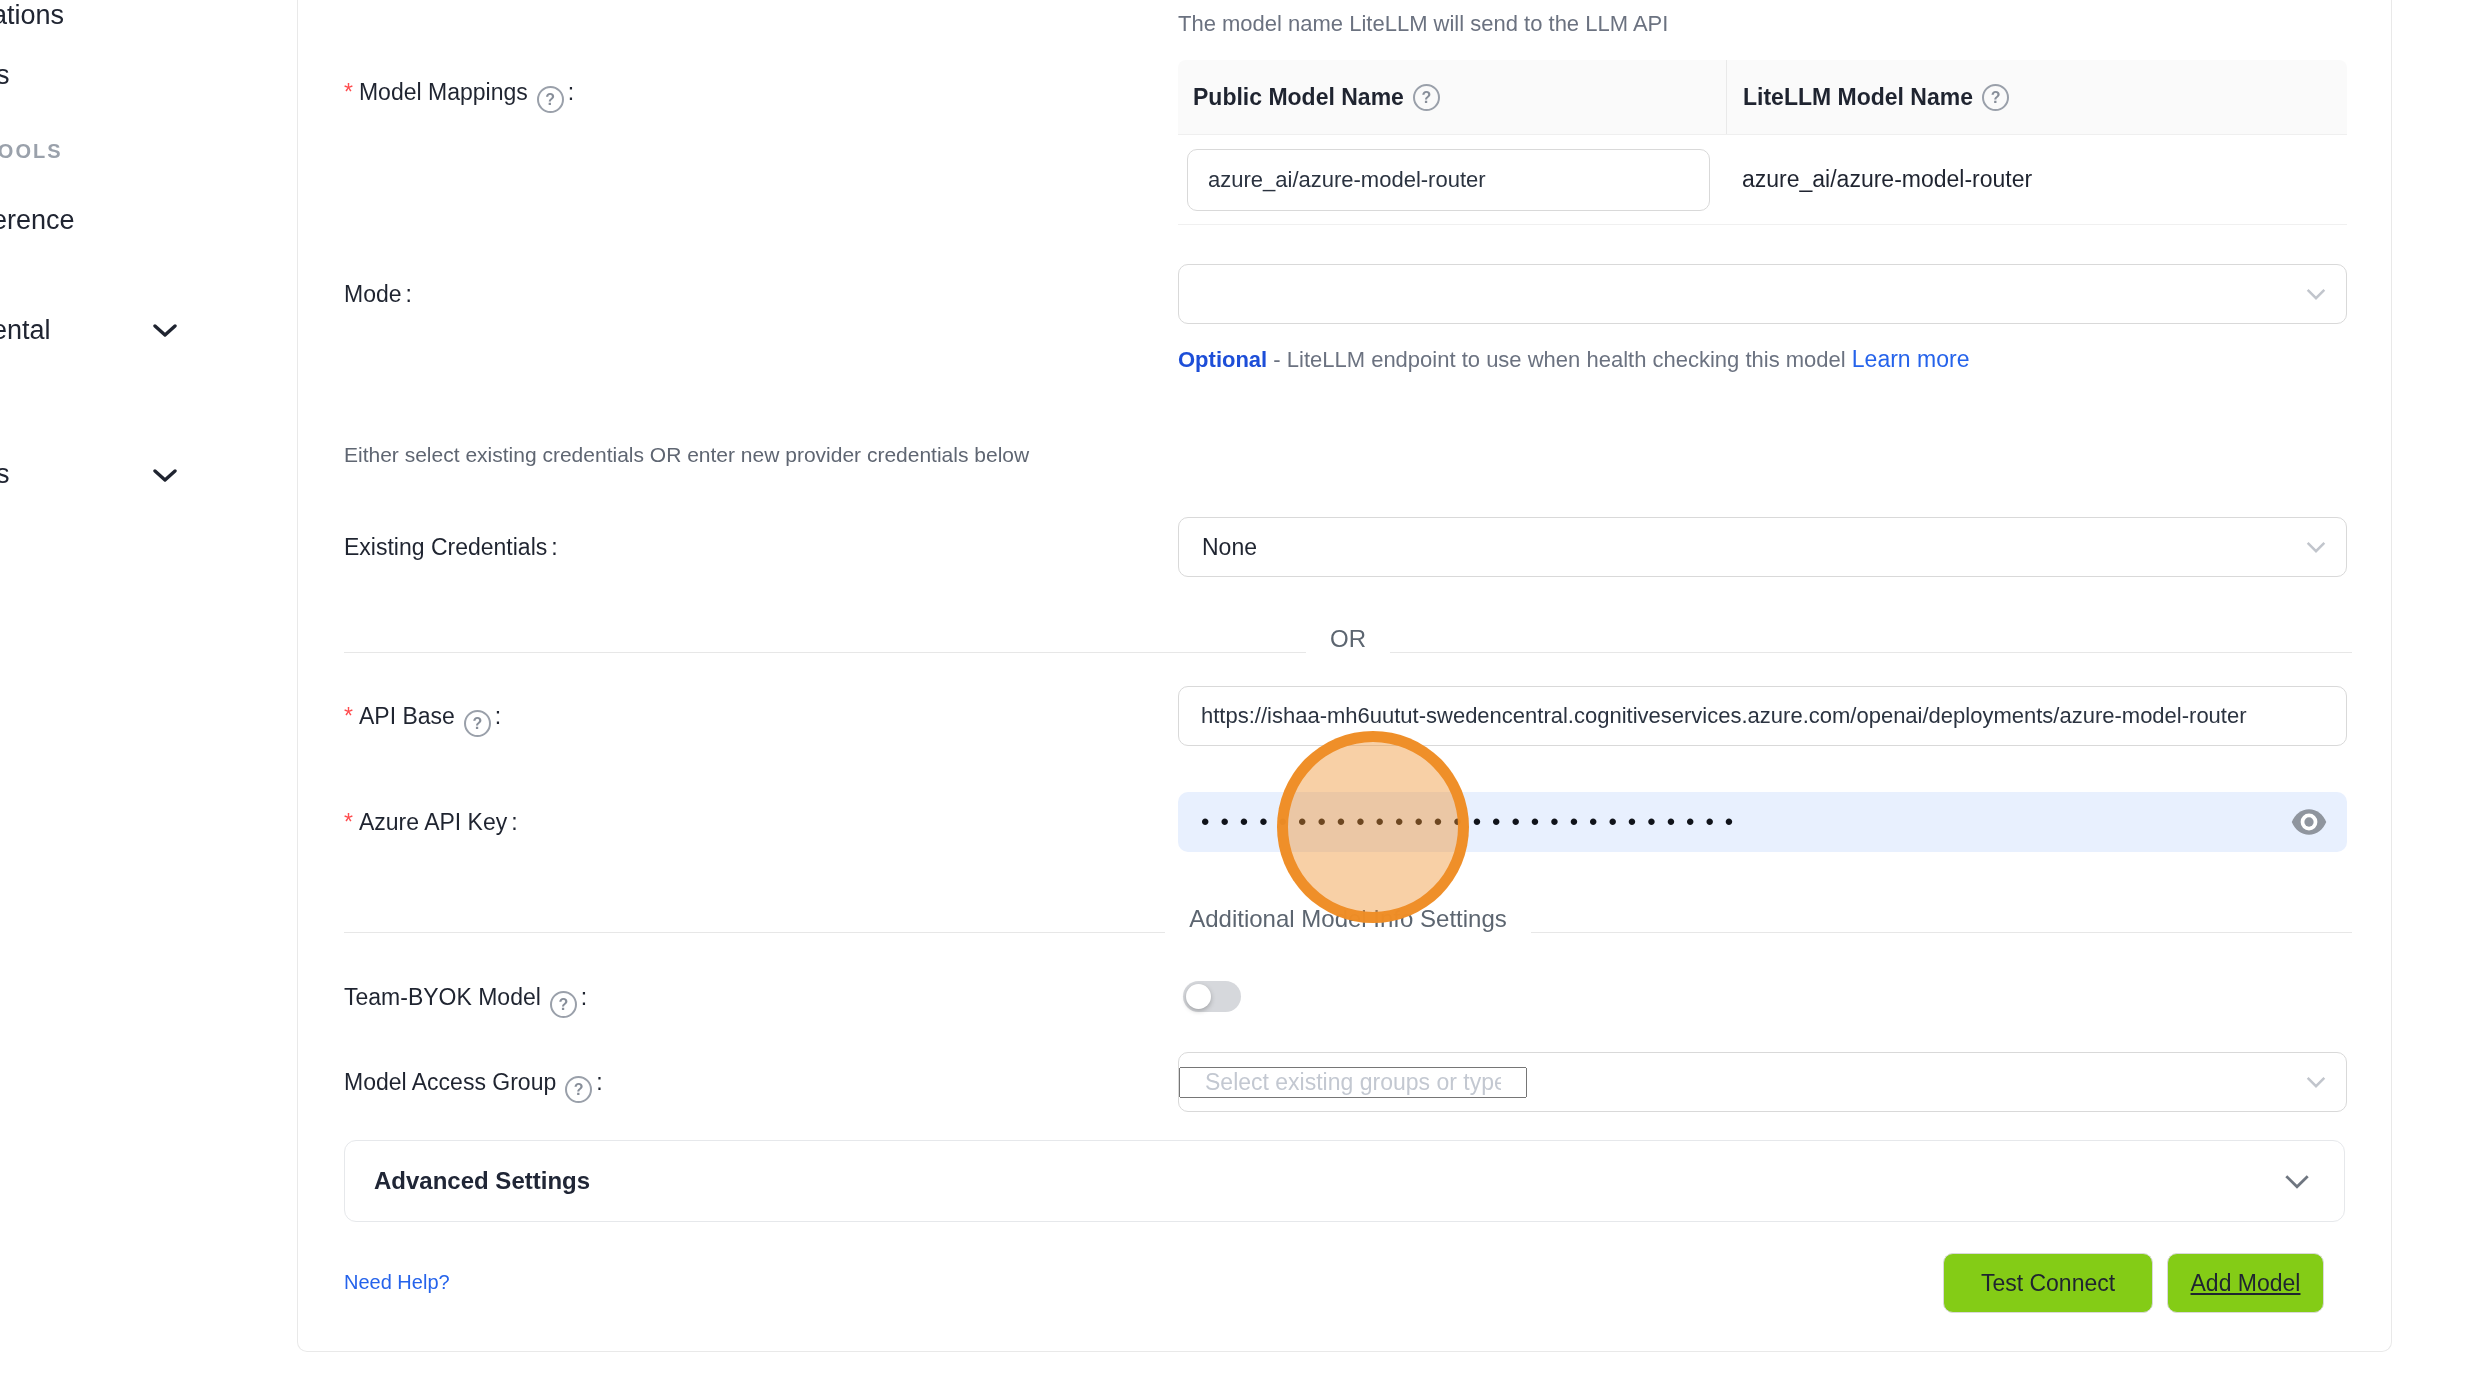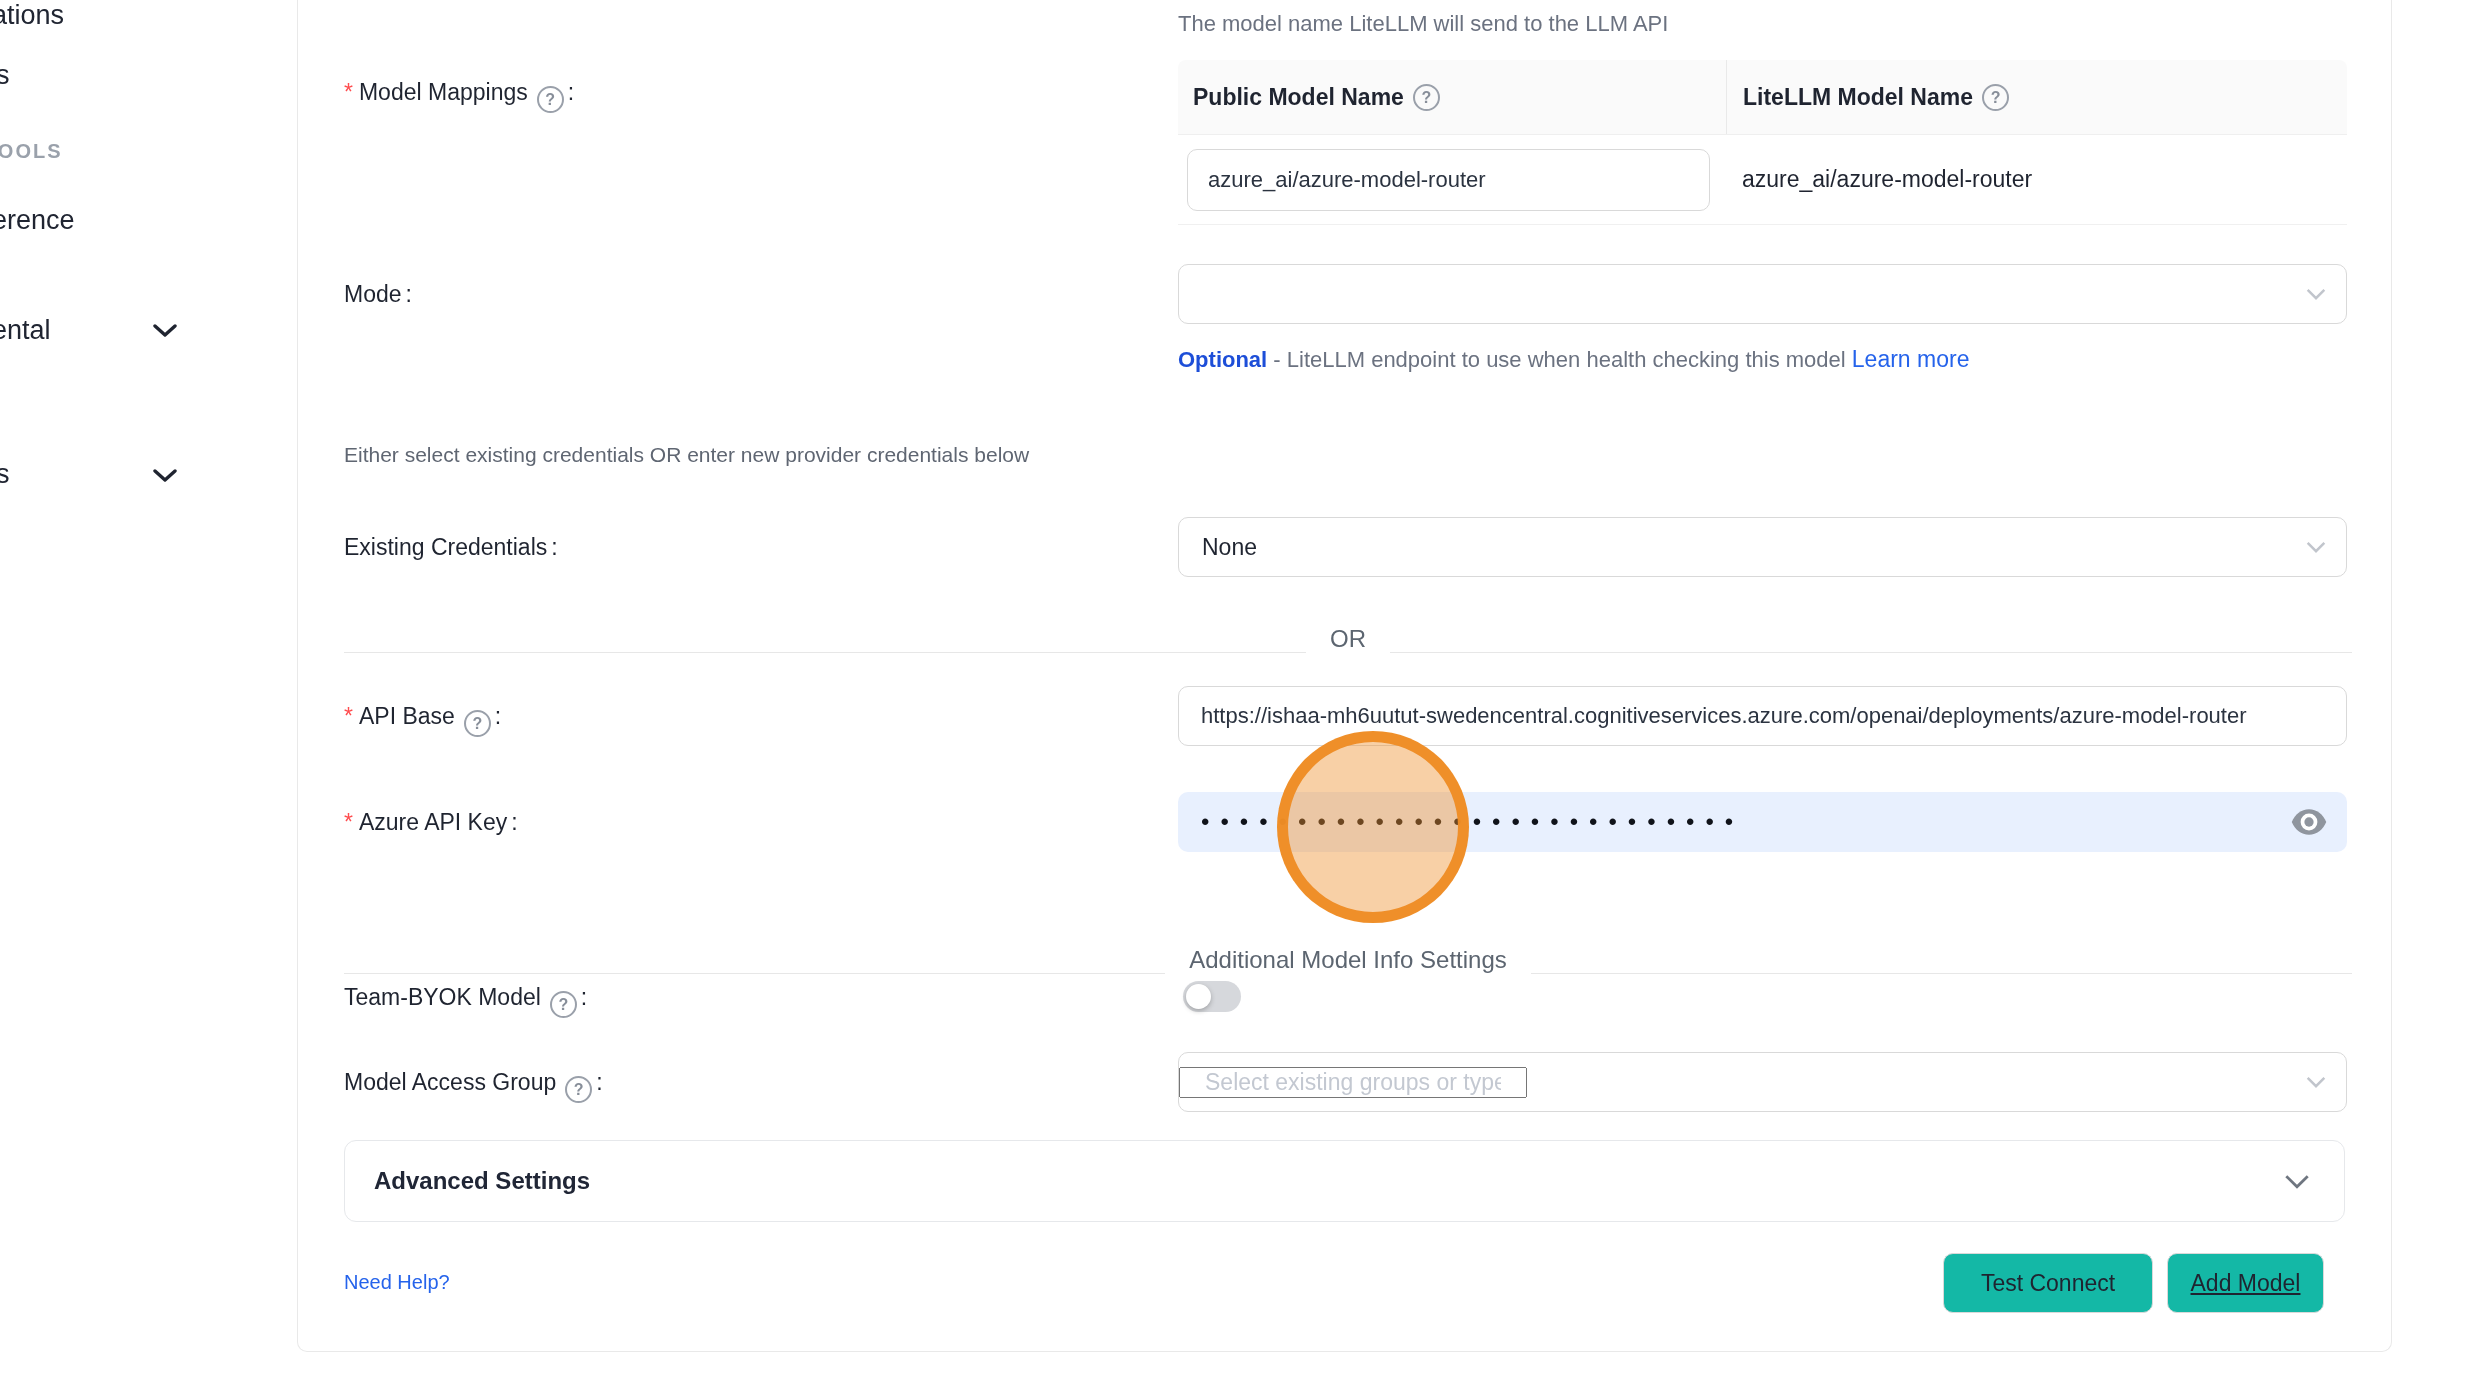--- a/index.html
+++ b/index.html
@@ -92,21 +92,21 @@
   .advanced {
     position:absolute; left:344px; top:1140px; width:2001px; height:82px;
     border:1px solid #e6e8eb; border-radius:12px; background:#fff;
     display:flex; align-items:center; justify-content:space-between; padding:0 34px 0 29px;
     cursor:pointer;
   }
   .advanced .adv-title { font-size:24px; font-weight:700; color:#202636; }
 
   
   .btn {
-    position:absolute; top:1253px; height:60px; background:#14b8a6;
+    position:absolute; top:1253px; height:60px; background:#84cc16;
     border:1px solid #d9d9d9; border-radius:10px; font-family:inherit;
     font-size:23px; color:#1f2430; cursor:pointer;
   }
   .btn-test { left:1943px; width:210px; }
   .btn-add  { left:2167px; width:157px;text-decoration:underline; }
   .need-help { position:absolute; left:344px; top:1265px; font-size:20px; line-height:34px; }
 
   .row-pos-mode { top:277px; }
   .row-pos-exist { top:530px; }
   .row-pos-apibase { top:699px; }
@@ -218,21 +218,21 @@
       <svg width="36" height="28" viewBox="0 0 24 18">
         <path d="M12 0.5 C6.8 0.5 2.7 3.8 0.5 9 C2.7 14.2 6.8 17.5 12 17.5 C17.2 17.5 21.3 14.2 23.5 9 C21.3 3.8 17.2 0.5 12 0.5 Z" fill="#8f959e"></path>
         <circle cx="12" cy="9" r="5.6" fill="#ffffff"></circle>
         <circle cx="12" cy="9" r="3.1" fill="#8f959e"></circle>
       </svg>
     </span>
   </div>
 
   <div class="click-circle"></div>
 
-  <div class="divider" style="top:907px;margin-top:41px;">
+  <div class="divider" style="top:907px;">
     <div class="line"></div>
     <div class="dtext">Additional Model Info Settings</div>
     <div class="line"></div>
   </div>
 
   <div class="label row-pos-byok">
     <span>Team-BYOK Model</span><span class="qicon"><span>?</span></span><span class="colon">:</span>
   </div>
   <div class="switch">
     <div class="knob"></div>

